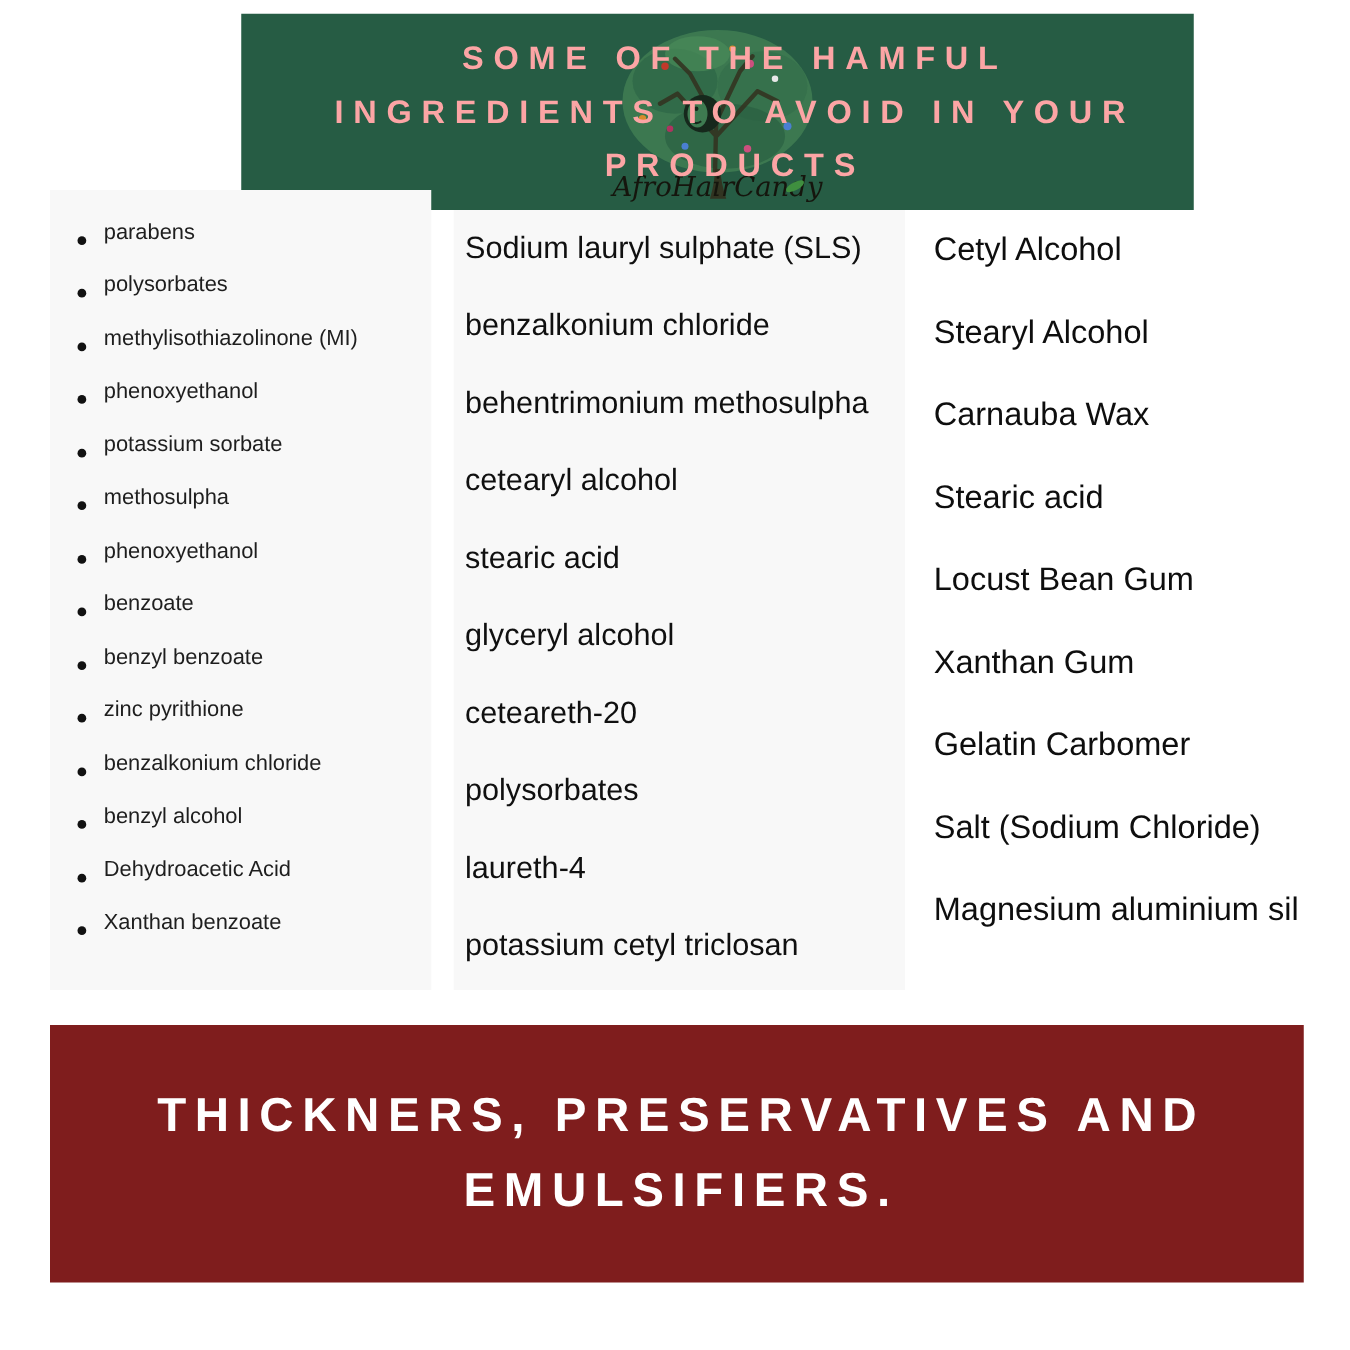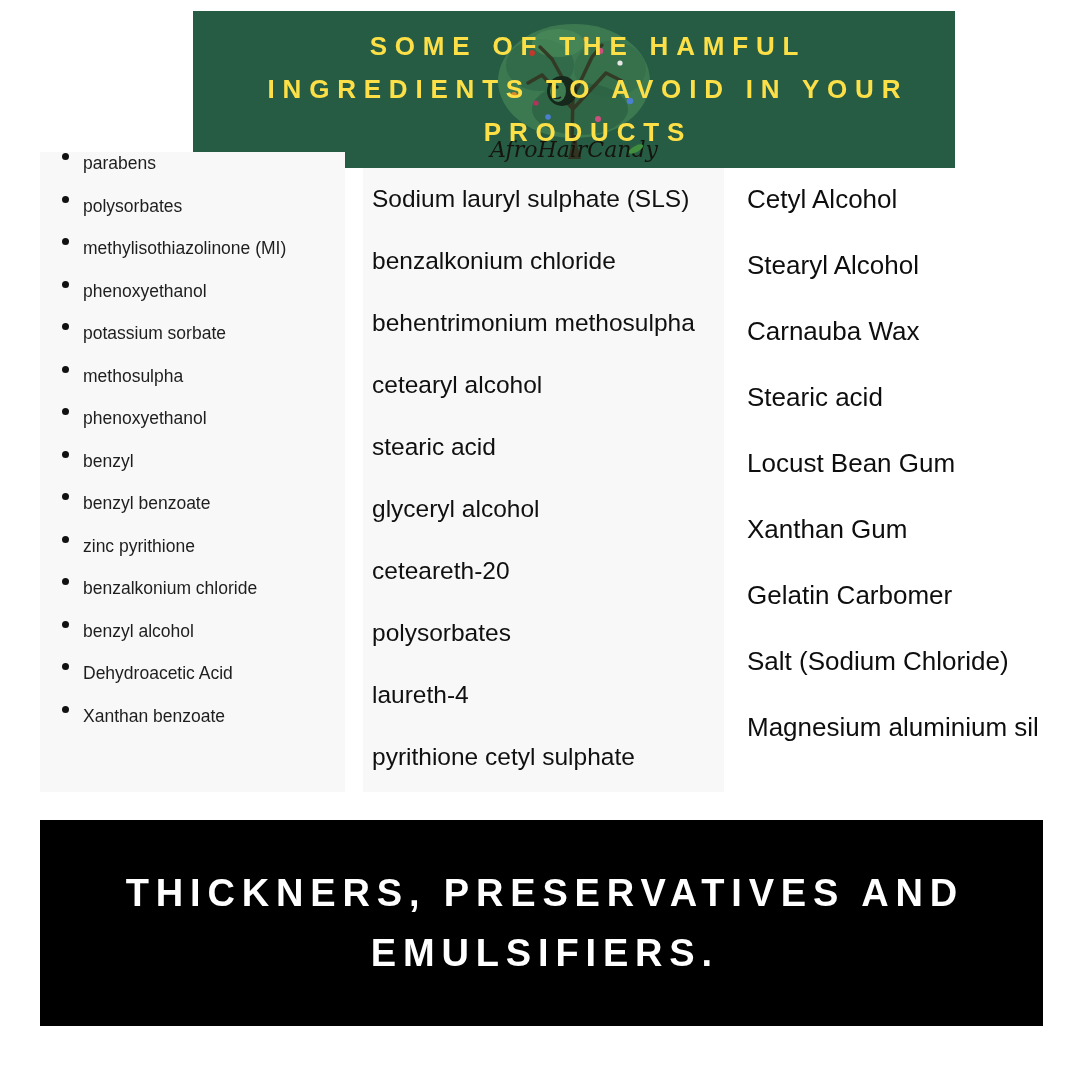--- a/index.html
+++ b/index.html
@@ -29,40 +29,40 @@
   }
   .header-text {
     position: absolute;
     inset: 0;
     z-index: 2;
     display: flex;
     flex-direction: column;
     justify-content: center;
     align-items: center;
     text-align: center;
-    color: #fde047;
+    color: #fca5a5;
     font-size: 26px;
     font-weight: 600;
     letter-spacing: 0.30em;
     line-height: 43px;
     white-space: nowrap;
     margin-left: 20px;
   }
   .header-text div { text-indent: 0.30em; }
 
   
   .panel { position: absolute; background: #f8f8f8; overflow: hidden; }
   .panel-left { left: 40px; top: 152px; width: 305px; height: 640px; }
   .panel-mid  { left: 363px; top: 168px; width: 361px; height: 624px; }
 
   .bullet-list { list-style: none; margin: 0; padding: 1px 0 0 22px; }
   .bullet-item {
     height: 42.5px;
     display: flex;
-    align-items: flex-start;
+    align-items: flex-end;
     font-size: 17.5px;
     color: #1e1e1e;
     white-space: nowrap;
   }
   .bullet {
     flex: 0 0 auto;
     width: 7px; height: 7px;
     border-radius: 50%;
     background: #111111;
     margin-right: 14px;
@@ -92,21 +92,21 @@
     font-size: 26px;
     color: #0e0e0e;
     white-space: nowrap;
   }
 
   
   .bottom-banner {
     position: absolute;
     left: 40px; top: 820px;
     width: 1003px; height: 206px;
-    background: #000000;
+    background: #7f1d1d;
     display: flex;
     flex-direction: column;
     justify-content: center;
     align-items: center;
     text-align: center;
     color: #ffffff;
     font-size: 38px;
     font-weight: 600;
     letter-spacing: 0.18em;
     line-height: 60px;
@@ -182,21 +182,21 @@
       <li class="bullet-item">
           <span class="bullet"></span>
           <span>methosulpha</span>
         </li>
       <li class="bullet-item">
           <span class="bullet"></span>
           <span>phenoxyethanol</span>
         </li>
       <li class="bullet-item">
           <span class="bullet"></span>
-          <span>benzyl</span>
+          <span>benzoate</span>
         </li>
       <li class="bullet-item">
           <span class="bullet"></span>
           <span>benzyl benzoate</span>
         </li>
       <li class="bullet-item">
           <span class="bullet"></span>
           <span>zinc pyrithione</span>
         </li>
       <li class="bullet-item">
@@ -221,21 +221,21 @@
   <section class="panel panel-mid">
     <div class="mid-item">Sodium lauryl sulphate (SLS)</div>
     <div class="mid-item">benzalkonium chloride</div>
     <div class="mid-item">behentrimonium methosulpha</div>
     <div class="mid-item">cetearyl alcohol</div>
     <div class="mid-item">stearic acid</div>
     <div class="mid-item">glyceryl alcohol</div>
     <div class="mid-item">ceteareth-20</div>
     <div class="mid-item">polysorbates</div>
     <div class="mid-item">laureth-4</div>
-    <div class="mid-item">pyrithione cetyl sulphate</div>
+    <div class="mid-item">potassium cetyl triclosan</div>
   </section>
 
   <section class="col-right">
     <div class="right-item">Cetyl Alcohol</div>
     <div class="right-item">Stearyl Alcohol</div>
     <div class="right-item">Carnauba Wax</div>
     <div class="right-item">Stearic acid</div>
     <div class="right-item">Locust Bean Gum</div>
     <div class="right-item">Xanthan Gum</div>
     <div class="right-item">Gelatin Carbomer</div>

